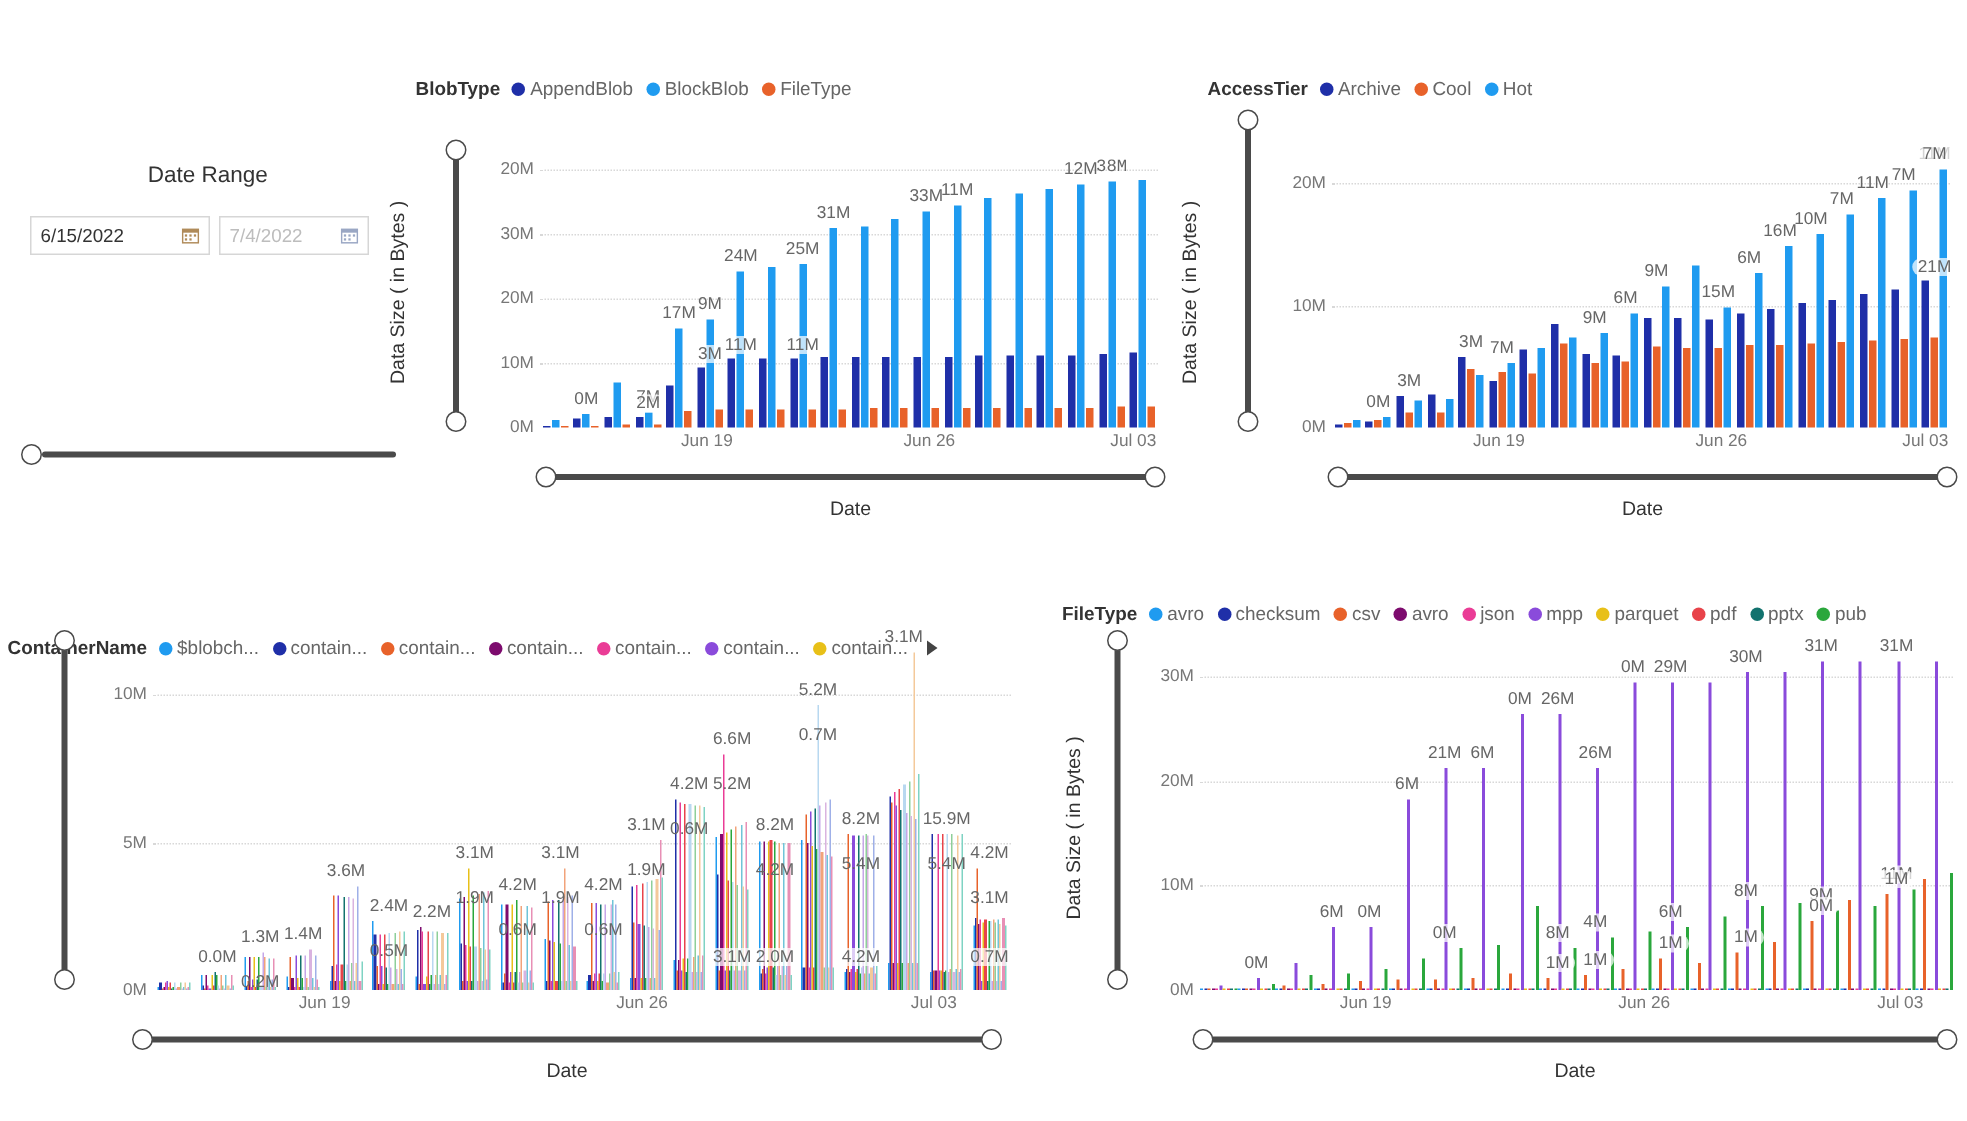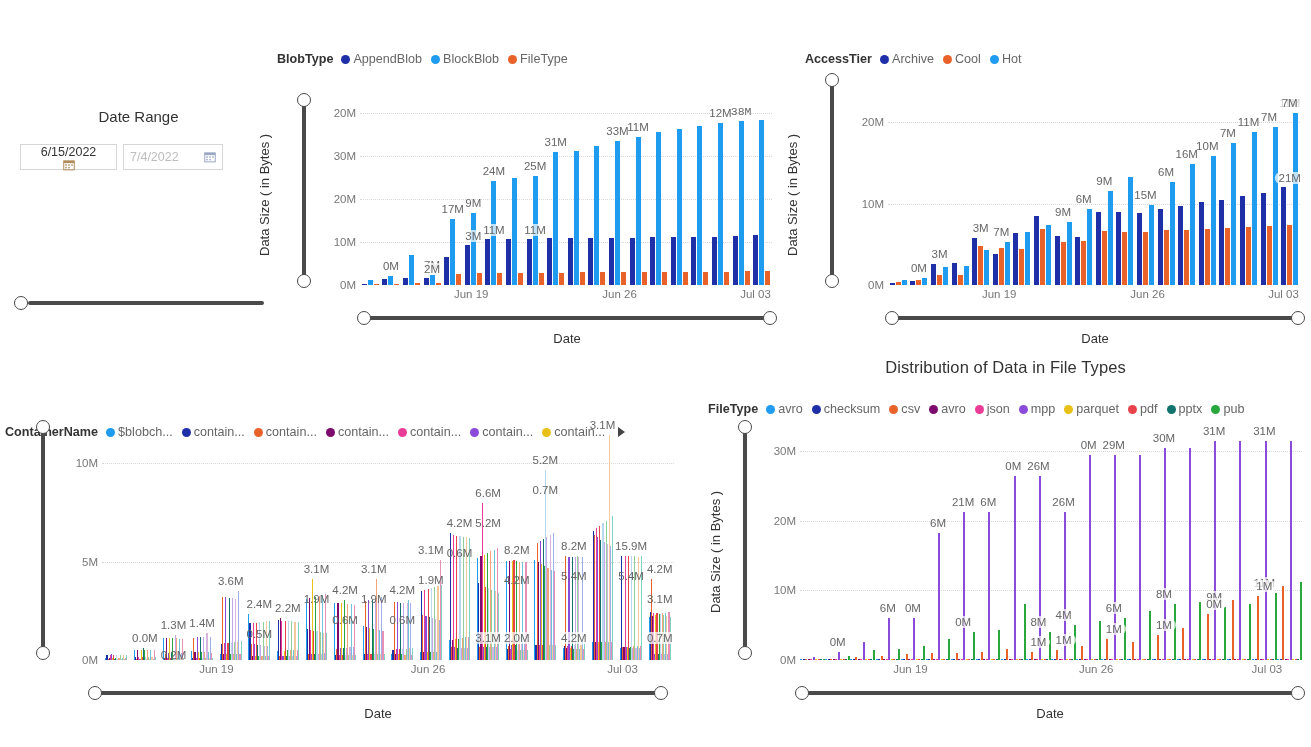--- a/index.html
+++ b/index.html
@@ -79,21 +79,21 @@
 </style>
 </head>
 <body>
 
 <div class="grid">
 
   <div class="panel" style="left:6px; top:108px; width:265px; height:110px;">
     <div class="slicer-title">Date Range</div>
 
     <div style="position:absolute; left:14px; top:36px; display:flex; gap:6px;">
-      <div class="date-box" style="width:97px;flex-direction:column;">
+      <div class="date-box" style="width:120px;">
         <span class="val">6/15/2022</span>
         <svg class="cal-icon" viewBox="0 0 16 16">
           <rect x="1" y="2.5" width="14" height="12" fill="none" stroke="#b08b5a" stroke-width="1.3"></rect>
           <rect x="1" y="2.5" width="14" height="3" fill="#b08b5a"></rect>
           <g fill="#b08b5a">
               <rect x="3" y="7" width="2" height="2"></rect>
               <rect x="7" y="7" width="2" height="2"></rect>
               <rect x="11" y="7" width="2" height="2"></rect>
               <rect x="3" y="10.5" width="2" height="2"></rect>
               <rect x="7" y="10.5" width="2" height="2"></rect>
@@ -998,21 +998,20 @@
     </div>
     <div class="hslider" style="left:88px; top:328px; width:580px;">
       <div class="track"></div>
       <div class="knob left"></div>
       <div class="knob right"></div>
     </div>
     <div class="xaxis-title" style="left:88px; top:348px; width:580px;">Date</div>
   </div>
 
   <div class="panel" style="left:700px; top:358px; width:611px; height:389px;">
-    <div class="chart-title" style="width:100%;">Distribution of Data in File Types</div>
     <div class="legend" style="position:absolute; left:8px; top:44px;">
       <span class="legend-title">FileType</span>
       <span class="legend-item">
         <i class="dot" style="background:#1f9bf0"></i>
         <span>avro</span>
         </span>
       <span class="legend-item">
         <i class="dot" style="background:#1f2fa8"></i>
         <span>checksum</span>
         </span>

